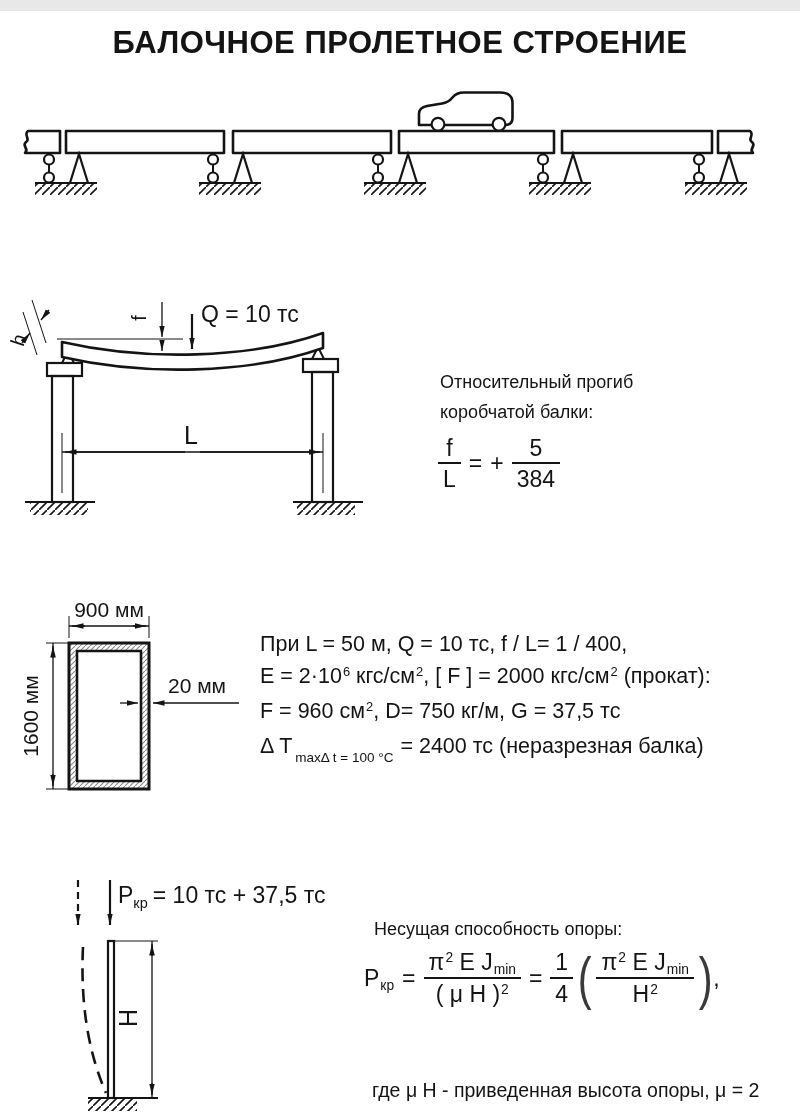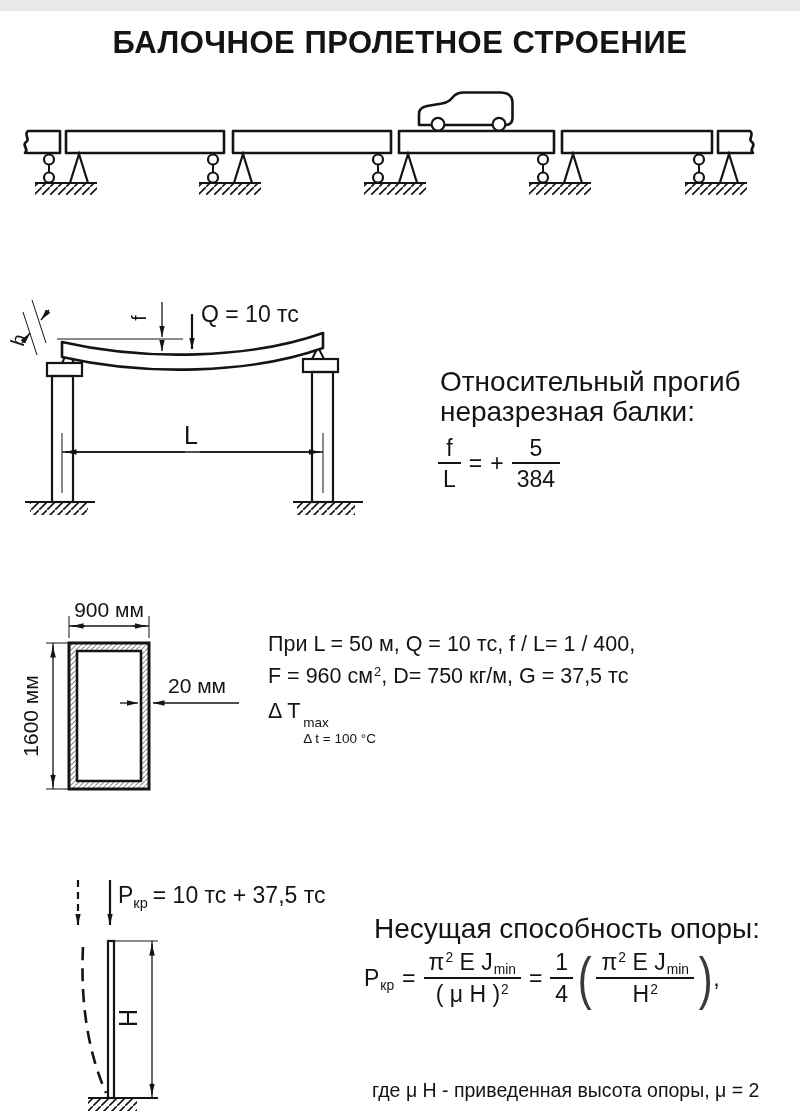--- a/index.html
+++ b/index.html
@@ -11,31 +11,31 @@
   svg{position:absolute;overflow:visible;}
   svg text{font-family:"Liberation Sans",sans-serif;fill:#141414;}
   .ln1{stroke:#141414;stroke-width:1;fill:none;}
   .ln13{stroke:#141414;stroke-width:1.3;fill:none;}
   .ln2{stroke:#141414;stroke-width:2;fill:none;}
   .ln22{stroke:#141414;stroke-width:2.2;fill:none;}
   .ln26{stroke:#141414;stroke-width:2.6;fill:none;stroke-linejoin:round;}
   .ln3{stroke:#141414;stroke-width:3;fill:none;}
   .wh{fill:#ffffff;stroke:#141414;stroke-width:2.2;}
   .wh26{fill:#ffffff;stroke:#141414;stroke-width:2.6;stroke-linejoin:round;}
-  .caption{font-size:28px;line-height:30px;}
+  .caption{font-size:18px;line-height:30px;}
   .params{font-size:21.5px;line-height:32px;white-space:nowrap;}
   .sup{font-size:0.6em;position:relative;top:-0.55em;margin-left:1px;}
   .subsm{font-size:0.6em;position:relative;top:0.32em;margin-left:1px;}
   .formula{display:flex;align-items:center;gap:8px;font-size:23px;white-space:nowrap;}
   .frac{display:inline-flex;flex-direction:column;align-items:center;text-align:center;line-height:1.15;}
   .fnum,.fden{padding:0 5px;}
   .fbar{align-self:stretch;height:0;border-top:2px solid #141414;margin:1px 0 2px;}
   .bigparen{font-size:58px;line-height:1;display:inline-block;transform:scaleX(.72);
         margin:0 -6px;color:#3a3a3a;font-weight:400;transform-origin:center;}
-  .tstack{display:inline-flex;flex-direction:column;align-items:flex-start;font-size:13.5px;
+  .tstack{display:inline-flex;flex-direction:row;align-items:flex-start;font-size:13.5px;
         line-height:1.15;vertical-align:-9px;margin:0 7px 0 3px;}
   .footnote{font-size:19.5px;white-space:nowrap;}
   .comma{margin-left:-4px;}
 </style>
 </head>
 <body>
 
 <div class="page">
 
   <h1 class="title">БАЛОЧНОЕ ПРОЛЕТНОЕ СТРОЕНИЕ</h1>
@@ -167,21 +167,21 @@
       <line class="ln1" x1="308" y1="147" x2="308" y2="207"></line>
       <line class="ln13" x1="47" y1="166" x2="308" y2="166"></line>
       <line class="ln13" x1="170" y1="166" x2="50" y2="166" marker-end="url(#mkB)"></line>
       <line class="ln13" x1="185" y1="166" x2="305" y2="166" marker-end="url(#mkB)"></line>
       <text x="176" y="158" font-size="25" text-anchor="middle">L</text>
     </g>
   </svg>
 
   <div class="abs caption" style="left:440px;top:356px">
     <div>Относительный прогиб</div>
-    <div>неразрезная балки:</div>
+    <div>коробчатой балки:</div>
   </div>
 
   <div class="abs formula" style="left:438px;top:424px">
     <span class="frac">
       <span class="fnum">f</span>
       <span class="fbar"></span>
       <span class="fden">L</span>
     </span>
     <span>=</span>
     <span>+</span>
@@ -224,27 +224,28 @@
       <line class="ln13" x1="28" y1="188" x2="28" y2="200" marker-end="url(#mkC)"></line>
     </g>
 
     <g>
       <text x="172" y="107" font-size="21" text-anchor="middle">20 мм</text>
       <line class="ln13" x1="95" y1="117" x2="113" y2="117" marker-end="url(#mkC)"></line>
       <line class="ln13" x1="214" y1="117" x2="128" y2="117" marker-end="url(#mkC)"></line>
     </g>
   </svg>
 
-  <div class="abs params" style="left:268px;top:617px">
+  <div class="abs params" style="left:260px;top:617px">
     <div>При L = 50 м, Q = 10 тс, f / L= 1 / 400,</div>
+    <div><span>E = 2·10</span><span class="sup">6</span><span> кгс/см</span><span class="sup">2</span><span>, [ F ] = 2000 кгс/см</span><span class="sup">2</span><span> (прокат):</span></div>
     <div><span>F = 960 см</span><span class="sup">2</span><span>, D= 750 кг/м, G = 37,5 тс</span></div>
     <div><span>Δ T</span><span class="tstack">
           <span>max</span>
           <span>Δ t = 100 °C</span>
-        </span></div>
+        </span><span>= 2400 тс (неразрезная балка)</span></div>
   </div>
 
   <svg class="abs" style="left:45px;top:855px" width="320" height="258" viewBox="0 0 320 258">
     <defs>
       <pattern id="patGD" width="8" height="8" patternUnits="userSpaceOnUse">
         <path d="M-2,10 L10,-2" stroke="#141414" stroke-width="1.6"></path>
       </pattern>
       <marker id="mkD" markerUnits="userSpaceOnUse" markerWidth="13" markerHeight="7" refX="11.5" refY="3" orient="auto">
         <path d="M0,0.2 L11.5,3 L0,5.8 Z" fill="#141414"></path>
       </marker>

